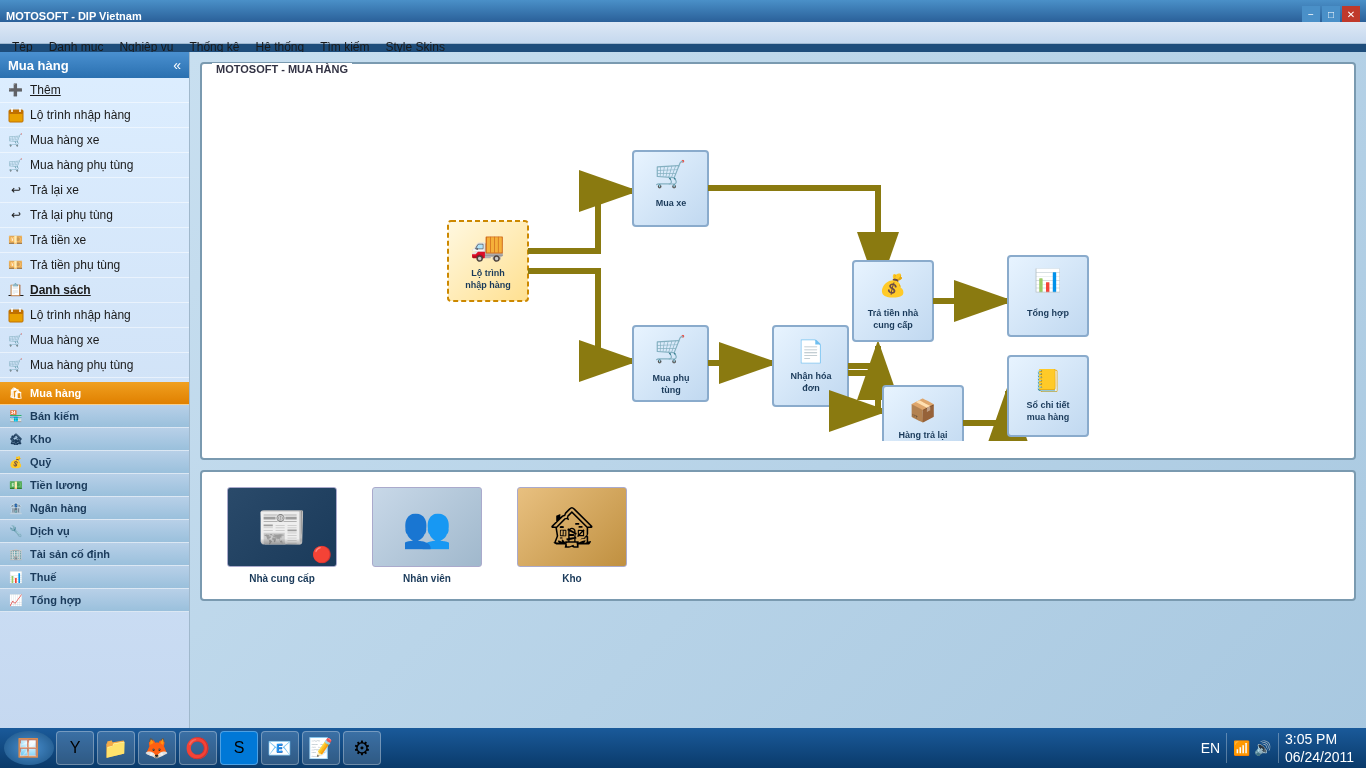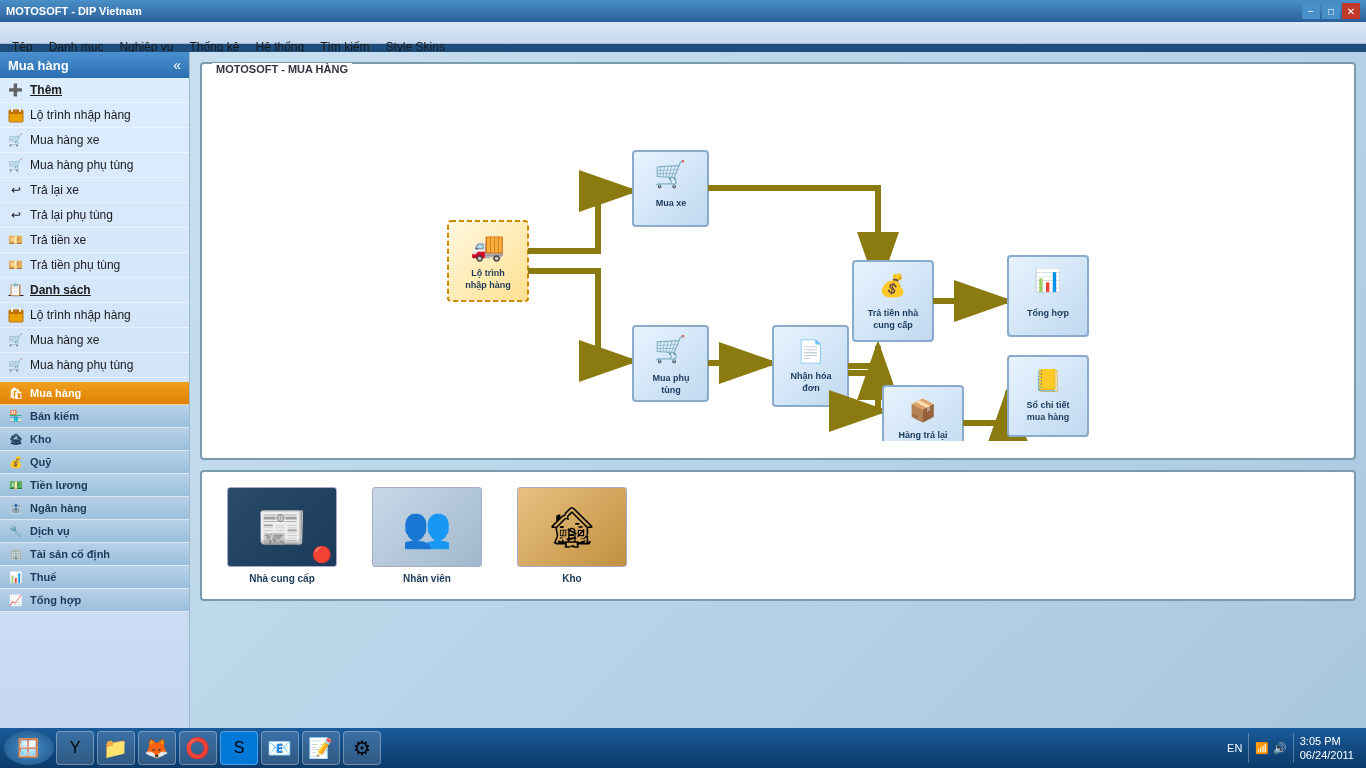--- a/index.html
+++ b/index.html
@@ -3,21 +3,21 @@
   <meta charset="utf-8">
   <style>
     * { margin: 0; padding: 0; box-sizing: border-box; }
     body { width: 1366px; height: 768px; overflow: hidden; font-family: 'Segoe UI', Tahoma, sans-serif; font-size: 12px; background: #1e4d7b; }
 
     
     .title-bar {
       height: 22px;
       background: linear-gradient(to bottom, #4a90c8, #2a6099);
       display: flex;
-      align-items: center;
+      align-items: flex-end;
       justify-content: space-between;
       padding: 0 6px;
       color: white;
       font-size: 11px;
       font-weight: bold;
     }
     .title-bar-controls { display: flex; gap: 2px; }
     .title-btn {
       width: 18px; height: 16px;
       display: flex; align-items: center; justify-content: center;
@@ -181,21 +181,21 @@
       font-size: 20px; cursor: pointer;
       border: 1px solid rgba(255,255,255,0.3);
     }
     .taskbar-apps { display: flex; gap: 3px; }
     .taskbar-right {
       margin-left: auto;
       display: flex;
       align-items: center;
       gap: 6px;
       color: white;
-      font-size: 11px;
+      font-size: 14px;
       padding-right: 8px;
     }
     .taskbar-time {
       text-align: left;
       line-height: 1.3;
     }
     .taskbar-divider {
       height: 30px; width: 1px;
       background: rgba(255,255,255,0.3);
     }
@@ -230,21 +230,21 @@
 <div class="main-layout">
 
   <div class="sidebar">
     <div class="sidebar-header">
       <span>Mua hàng</span>
       <button class="sidebar-collapse-btn">«</button>
     </div>
 
     <div class="sidebar-item">
       <span class="sidebar-icon">➕</span>
-      <span style="text-decoration:underline;font-weight:bold">Thêm</span>
+      <span style="text-decoration:underline;font-weight:normal">Thêm</span>
     </div>
     <div class="sidebar-item">
       <span class="sidebar-icon">
         <svg width="16" height="16" viewBox="0 0 16 16">
             <rect x="1" y="3" width="14" height="12" rx="1" fill="#e8a000" stroke="#c07000" stroke-width="1"></rect>
             <rect x="1" y="3" width="14" height="4" rx="1" fill="#c07000"></rect>
             <line x1="4" y1="1" x2="4" y2="5" stroke="white" stroke-width="1.5"></line>
             <line x1="12" y1="1" x2="12" y2="5" stroke="white" stroke-width="1.5"></line>
           </svg>
       </span>

